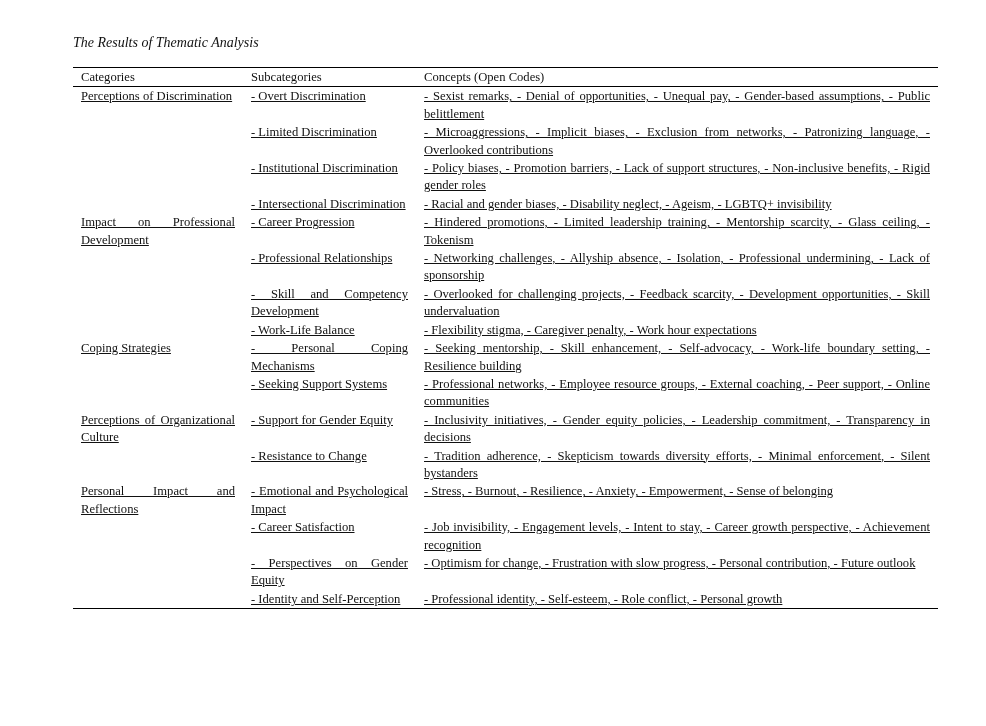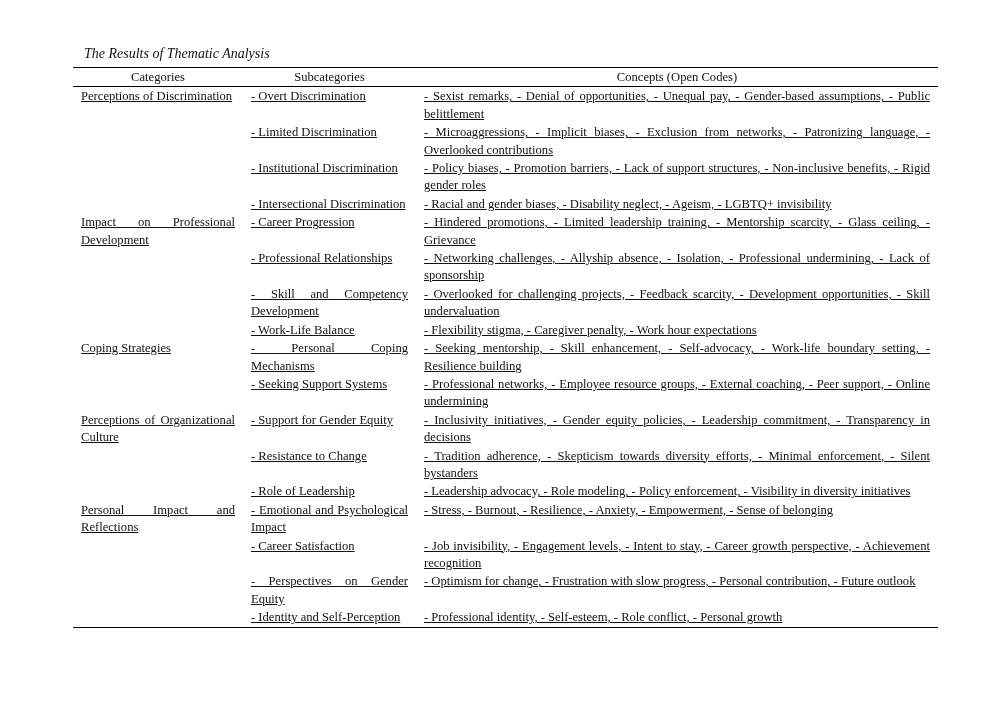--- a/index.html
+++ b/index.html
@@ -15,36 +15,36 @@
     font-family: "Liberation Serif", "DejaVu Serif", serif;
     color: #111111;
   }
   .caption {
     position: absolute;
     left: 73px;
     top: 34px;
     font-size: 14px;
     font-style: italic;
     line-height: 17px;
-    margin: 11px;
+    margin: 0;
   }
   .tbl {
     position: absolute;
     left: 73px;
     top: 67px;
     width: 865px;
     border-collapse: collapse;
     border-top: 1.3px solid #000;
     border-bottom: 1.3px solid #000;
     font-size: 12.6px;
     line-height: 17.4px;
   }
   .tbl th {
     font-weight: normal;
-    text-align: center;
+    text-align: left;
     padding: 1px 8px 0 8px;
     height: 16px;
     border-bottom: 1.3px solid #000;
     vertical-align: top;
   }
   .tbl td {
     padding: 0 8px 0 8px;
     vertical-align: top;
   }
   .tbl td.cat, .tbl td.sub, .tbl td.con {
@@ -92,21 +92,21 @@
       <td class="con">- Policy biases, - Promotion barriers, - Lack of support structures, - Non-inclusive benefits, - Rigid gender roles</td>
     </tr>
     <tr>
       <td class="cat"></td>
       <td class="sub">- Intersectional Discrimination</td>
       <td class="con">- Racial and gender biases, - Disability neglect, - Ageism, - LGBTQ+ invisibility</td>
     </tr>
     <tr>
       <td class="cat">Impact on Professional Development</td>
       <td class="sub">- Career Progression</td>
-      <td class="con">- Hindered promotions, - Limited leadership training, - Mentorship scarcity, - Glass ceiling, - Grievance</td>
+      <td class="con">- Hindered promotions, - Limited leadership training, - Mentorship scarcity, - Glass ceiling, - Tokenism</td>
     </tr>
     <tr>
       <td class="cat"></td>
       <td class="sub">- Professional Relationships</td>
       <td class="con">- Networking challenges, - Allyship absence, - Isolation, - Professional undermining, - Lack of sponsorship</td>
     </tr>
     <tr>
       <td class="cat"></td>
       <td class="sub">- Skill and Competency Development</td>
       <td class="con">- Overlooked for challenging projects, - Feedback scarcity, - Development opportunities, - Skill undervaluation</td>
@@ -117,36 +117,31 @@
       <td class="con">- Flexibility stigma, - Caregiver penalty, - Work hour expectations</td>
     </tr>
     <tr>
       <td class="cat">Coping Strategies</td>
       <td class="sub">- Personal Coping Mechanisms</td>
       <td class="con">- Seeking mentorship, - Skill enhancement, - Self-advocacy, - Work-life boundary setting, - Resilience building</td>
     </tr>
     <tr>
       <td class="cat"></td>
       <td class="sub">- Seeking Support Systems</td>
-      <td class="con">- Professional networks, - Employee resource groups, - External coaching, - Peer support, - Online undermining</td>
+      <td class="con">- Professional networks, - Employee resource groups, - External coaching, - Peer support, - Online communities</td>
     </tr>
     <tr>
       <td class="cat">Perceptions of Organizational Culture</td>
       <td class="sub">- Support for Gender Equity</td>
       <td class="con">- Inclusivity initiatives, - Gender equity policies, - Leadership commitment, - Transparency in decisions</td>
     </tr>
     <tr>
       <td class="cat"></td>
       <td class="sub">- Resistance to Change</td>
       <td class="con">- Tradition adherence, - Skepticism towards diversity efforts, - Minimal enforcement, - Silent bystanders</td>
-    </tr>
-    <tr>
-      <td class="cat"></td>
-      <td class="sub">- Role of Leadership</td>
-      <td class="con">- Leadership advocacy, - Role modeling, - Policy enforcement, - Visibility in diversity initiatives</td>
     </tr>
     <tr>
       <td class="cat">Personal Impact and Reflections</td>
       <td class="sub">- Emotional and Psychological Impact</td>
       <td class="con">- Stress, - Burnout, - Resilience, - Anxiety, - Empowerment, - Sense of belonging</td>
     </tr>
     <tr>
       <td class="cat"></td>
       <td class="sub">- Career Satisfaction</td>
       <td class="con">- Job invisibility, - Engagement levels, - Intent to stay, - Career growth perspective, - Achievement recognition</td>

